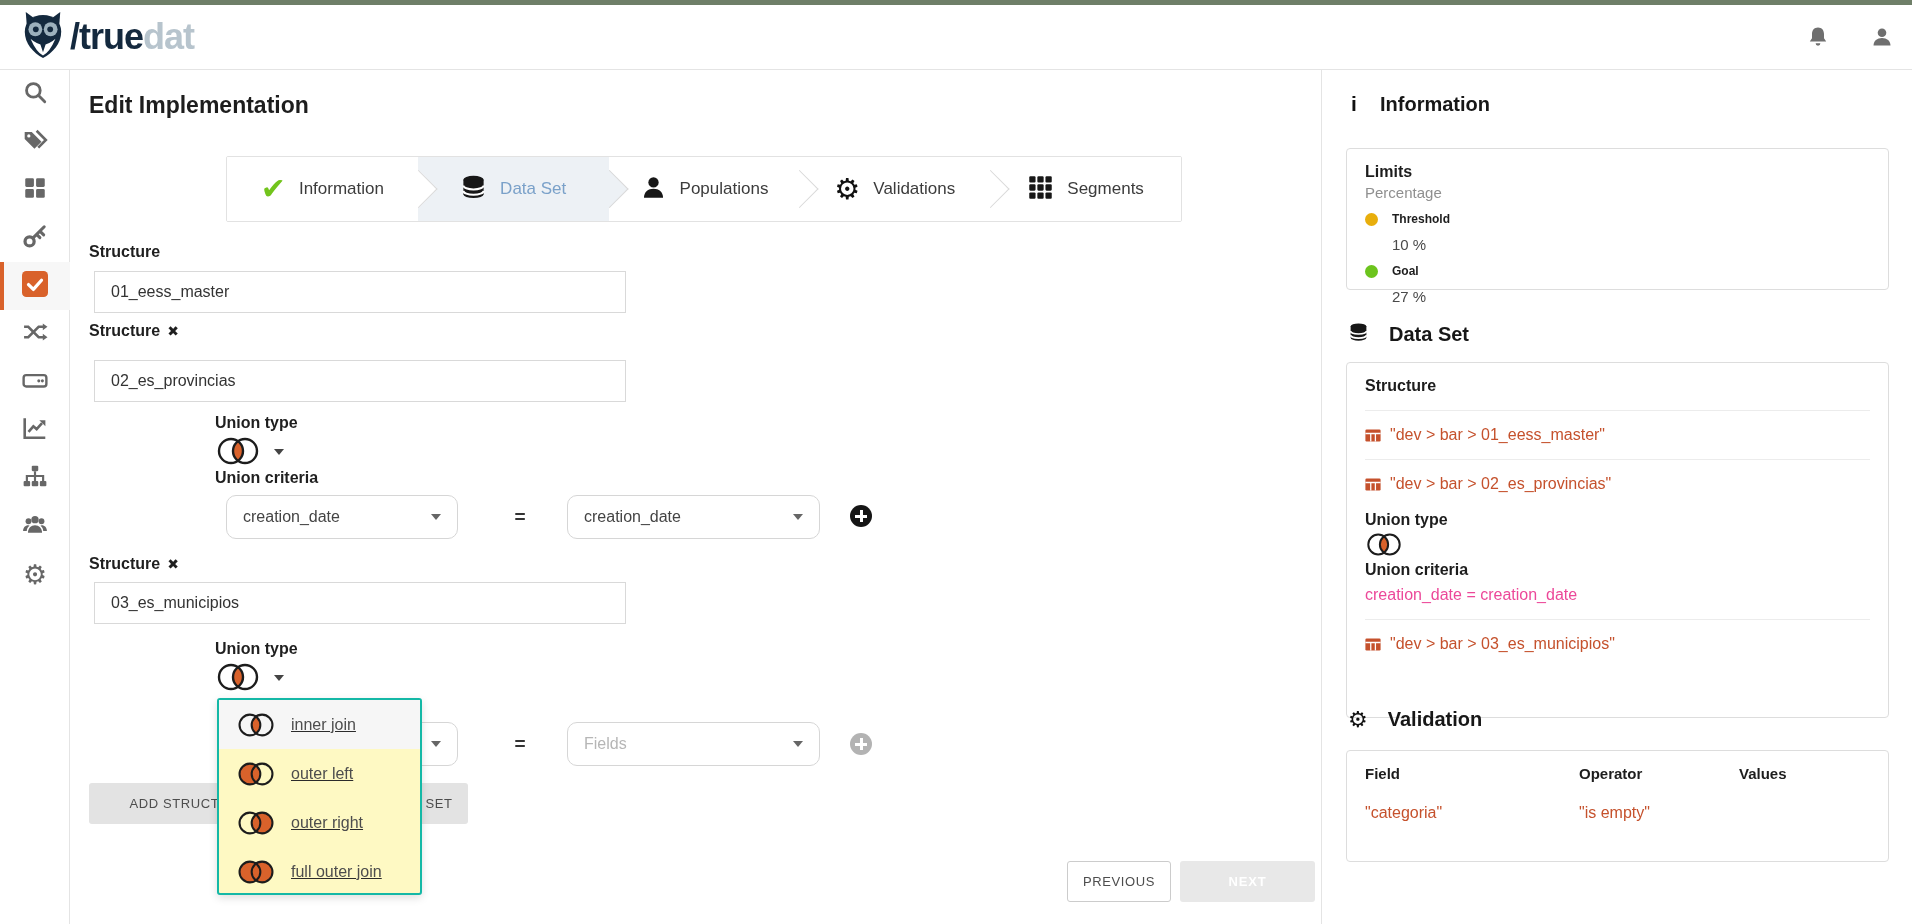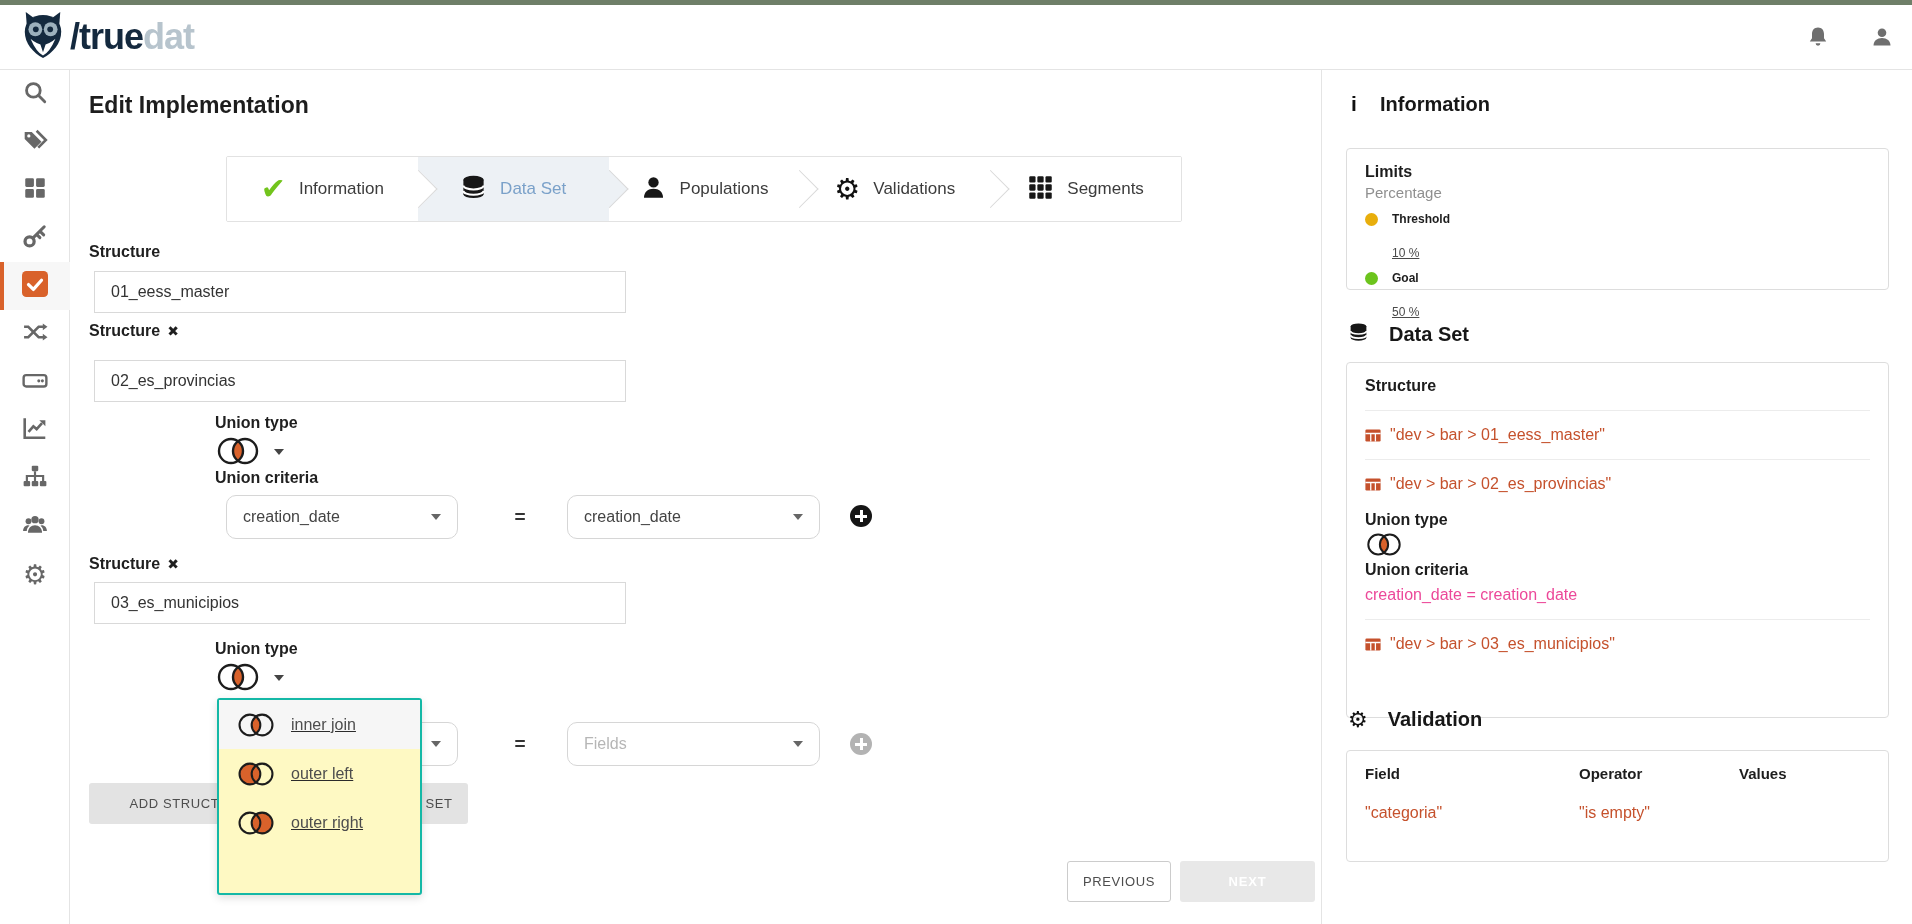--- a/index.html
+++ b/index.html
@@ -96,21 +96,21 @@
   .p-header { position:absolute; left:26px; display:flex; align-items:center; gap:20px; }
   .p-title { font-size:20px; font-weight:700; color:#171717; }
   .info-i { font-size:21px; font-weight:900; color:#111; width:12px; text-align:center; }
   .p-card { position:absolute; left:24px; width:543px; border:1px solid #dddddd; border-radius:4px; background:#fff; }
   .card-pad { padding:14px 18px; }
   .limits-title { font-size:16px; font-weight:700; color:#1d1d1d; }
   .limits-sub { font-size:15px; color:#8f8f8f; margin-top:3px; }
   .limit-row { display:flex; align-items:center; gap:14px; margin-top:11px; }
   .dot { width:13px; height:13px; border-radius:50%; }
   .limit-name { font-size:12px; font-weight:700; color:#1d1d1d; }
-  .limit-val { font-size:12px; color:#4a4a4a; margin-left:27px; margin-top:20px;text-decoration:underline; }
+  .limit-val { font-size:15px; color:#4a4a4a; margin-left:27px; margin-top:10px; }
   .hr { border-top:1px solid #ececec; margin:15px 0; }
   .ds-label { font-size:16px; font-weight:700; color:#1d1d1d; }
   .ds-link { display:flex; align-items:center; gap:9px; font-size:16px; color:#c5512c; cursor:pointer; }
   .ds-link svg { width:16px; height:13px; flex:none; }
   .crit-text { font-size:16px; color:#ec4899; margin-top:7px; }
   .val-grid { display:grid; grid-template-columns:214px 160px 1fr; }
   .val-head { font-size:15px; font-weight:700; color:#1d1d1d; }
   .val-cell { font-size:16px; color:#c5512c; margin-top:22px; }
   .db-icon-sm svg { width:21px; height:21px; }
 </style>
@@ -391,20 +391,34 @@
                 <clipPath id="vc4">
                   <circle cx="16" cy="15" r="12"></circle>
                 </clipPath>
               </defs>
               <circle cx="30" cy="15" r="12" fill="#d9622b"></circle>
               <circle cx="16" cy="15" r="12" fill="none" stroke="#1c1c1c" stroke-width="2.4"></circle>
               <circle cx="30" cy="15" r="12" fill="none" stroke="#1c1c1c" stroke-width="2.4"></circle>
             </svg></span>
         <span class="dd-label">outer right</span>
       </div>
+      <div class="dd-item">
+        <span class="venn"><svg viewBox="0 0 46 30" width="100%" height="100%">
+              <defs>
+                <clipPath id="vc5">
+                  <circle cx="16" cy="15" r="12"></circle>
+                </clipPath>
+              </defs>
+              <circle cx="16" cy="15" r="12" fill="#d9622b"></circle>
+              <circle cx="30" cy="15" r="12" fill="#d9622b"></circle>
+              <circle cx="16" cy="15" r="12" fill="none" stroke="#1c1c1c" stroke-width="2.4"></circle>
+              <circle cx="30" cy="15" r="12" fill="none" stroke="#1c1c1c" stroke-width="2.4"></circle>
+            </svg></span>
+        <span class="dd-label">full outer join</span>
+      </div>
     </div>
 
     <button class="btn-prev">PREVIOUS</button>
     <button class="btn-next">NEXT</button>
   </main>
 
   <aside class="panel">
 
     <div class="p-header" style="top:22px;">
       <span class="info-i">i</span>
@@ -416,21 +430,21 @@
         <div class="limits-sub">Percentage</div>
         <div class="limit-row">
           <span class="dot" style="background:#e8ae0c;"></span>
           <span class="limit-name">Threshold</span>
         </div>
         <div class="limit-val">10 %</div>
         <div class="limit-row">
           <span class="dot" style="background:#6cc41d;"></span>
           <span class="limit-name">Goal</span>
         </div>
-        <div class="limit-val">50 %</div>
+        <div class="limit-val">27 %</div>
       </div>
     </div>
 
     <div class="p-header db-icon-sm" style="top:252px;">
       <span><svg viewBox="0 0 24 24">
             <ellipse cx="12" cy="5" rx="9" ry="3.4" fill="#171717"></ellipse>
             <path d="M3,5 L3,18 A9,3.4 0 0 0 21,18 L21,5" fill="#171717"></path>
             <path d="M3,10.3 A9,3.4 0 0 0 21,10.3 M3,15 A9,3.4 0 0 0 21,15" fill="none" stroke="#fff" stroke-width="1.8"></path>
           </svg></span>
       <span class="p-title">Data Set</span>

